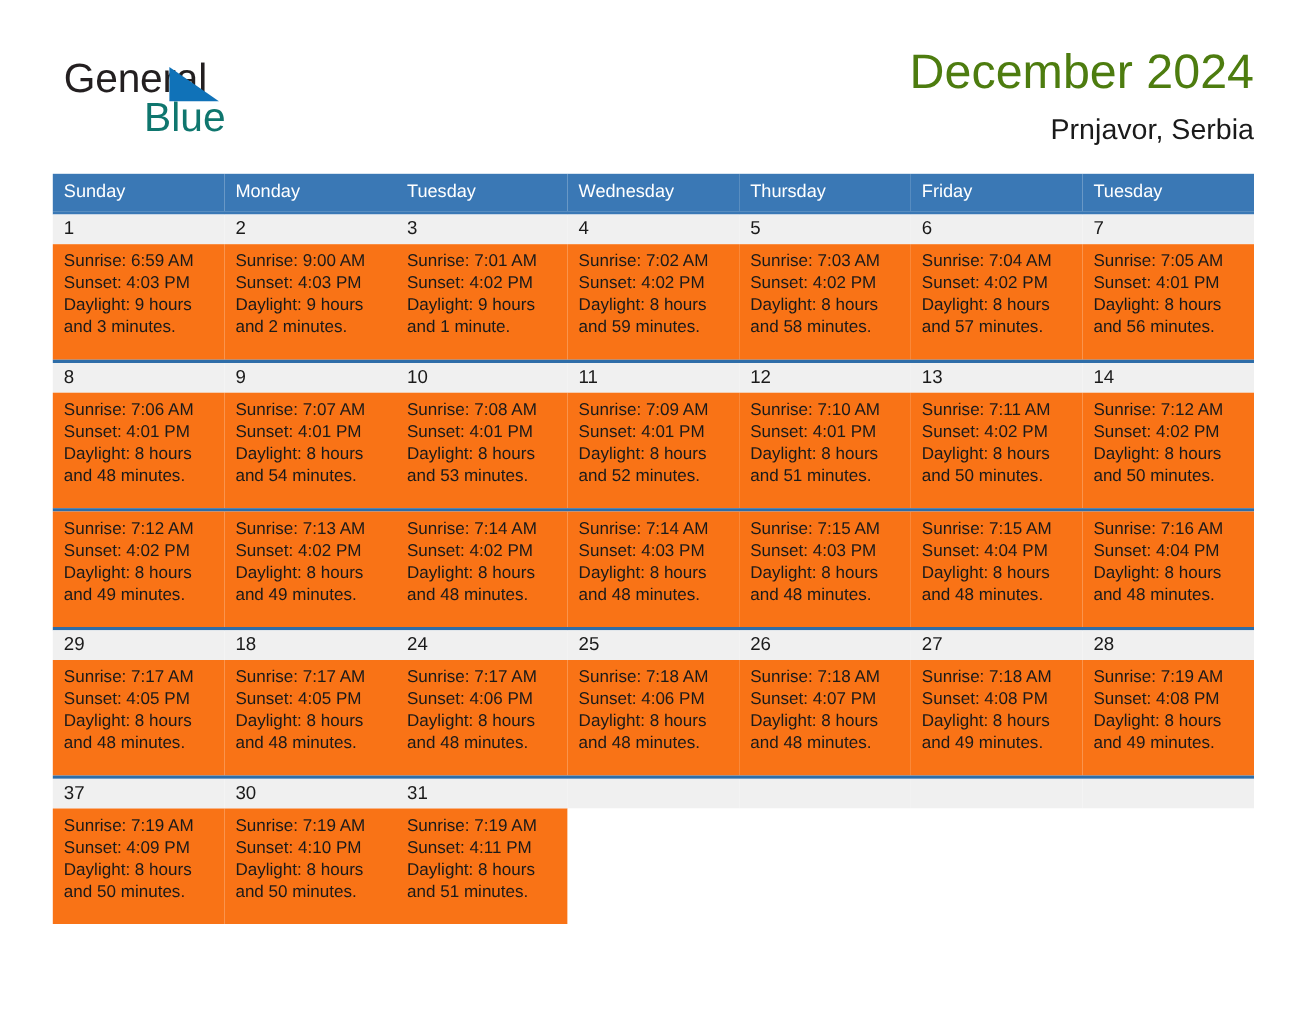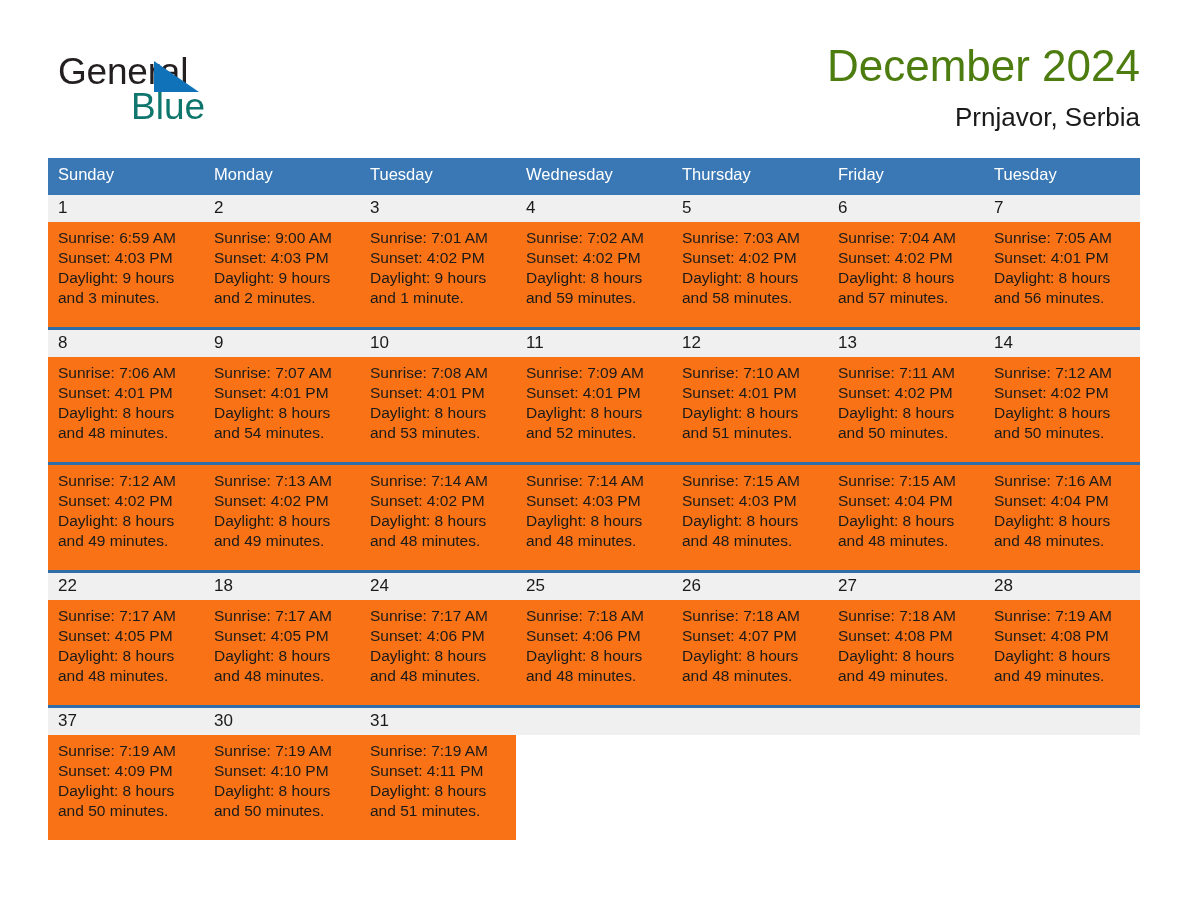--- a/index.html
+++ b/index.html
@@ -343,21 +343,21 @@
             <div class="detail-line">Sunrise: 7:16 AM</div>
             <div class="detail-line">Sunset: 4:04 PM</div>
             <div class="detail-line">Daylight: 8 hours</div>
             <div class="detail-line">and 48 minutes.</div>
           </td>
         </tr>
         <tr class="week-sep">
           <td colspan="7"></td>
         </tr>
         <tr class="daynum-row">
-          <td>22</td>
+          <td>29</td>
           <td>18</td>
           <td>24</td>
           <td>25</td>
           <td>26</td>
           <td>27</td>
           <td>28</td>
         </tr>
         <tr class="detail-row">
           <td>
             <div class="detail-line">Sunrise: 7:17 AM</div>

